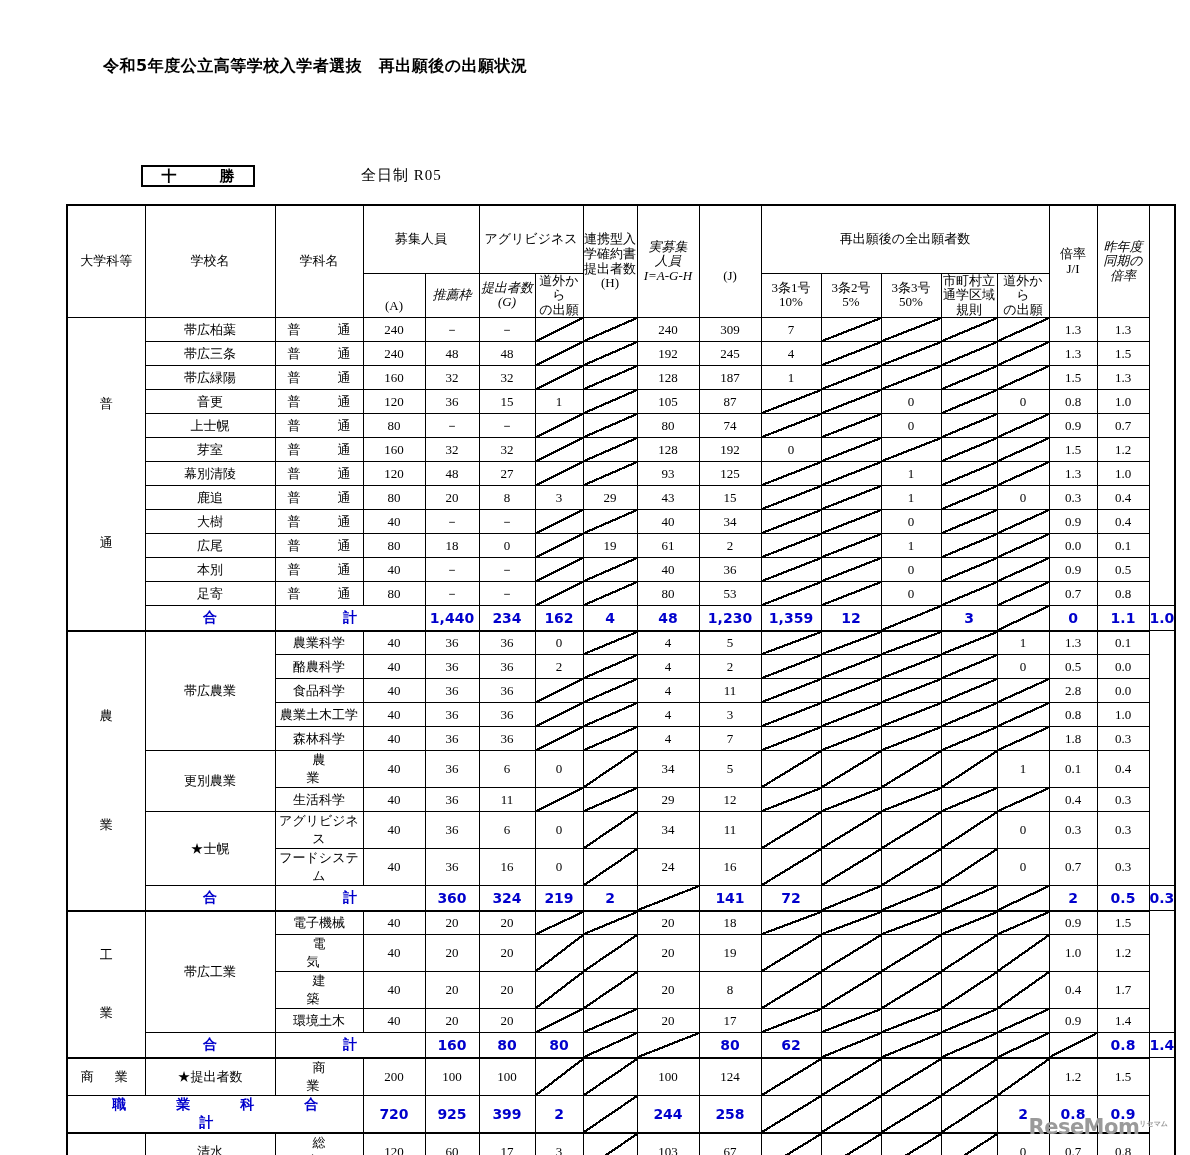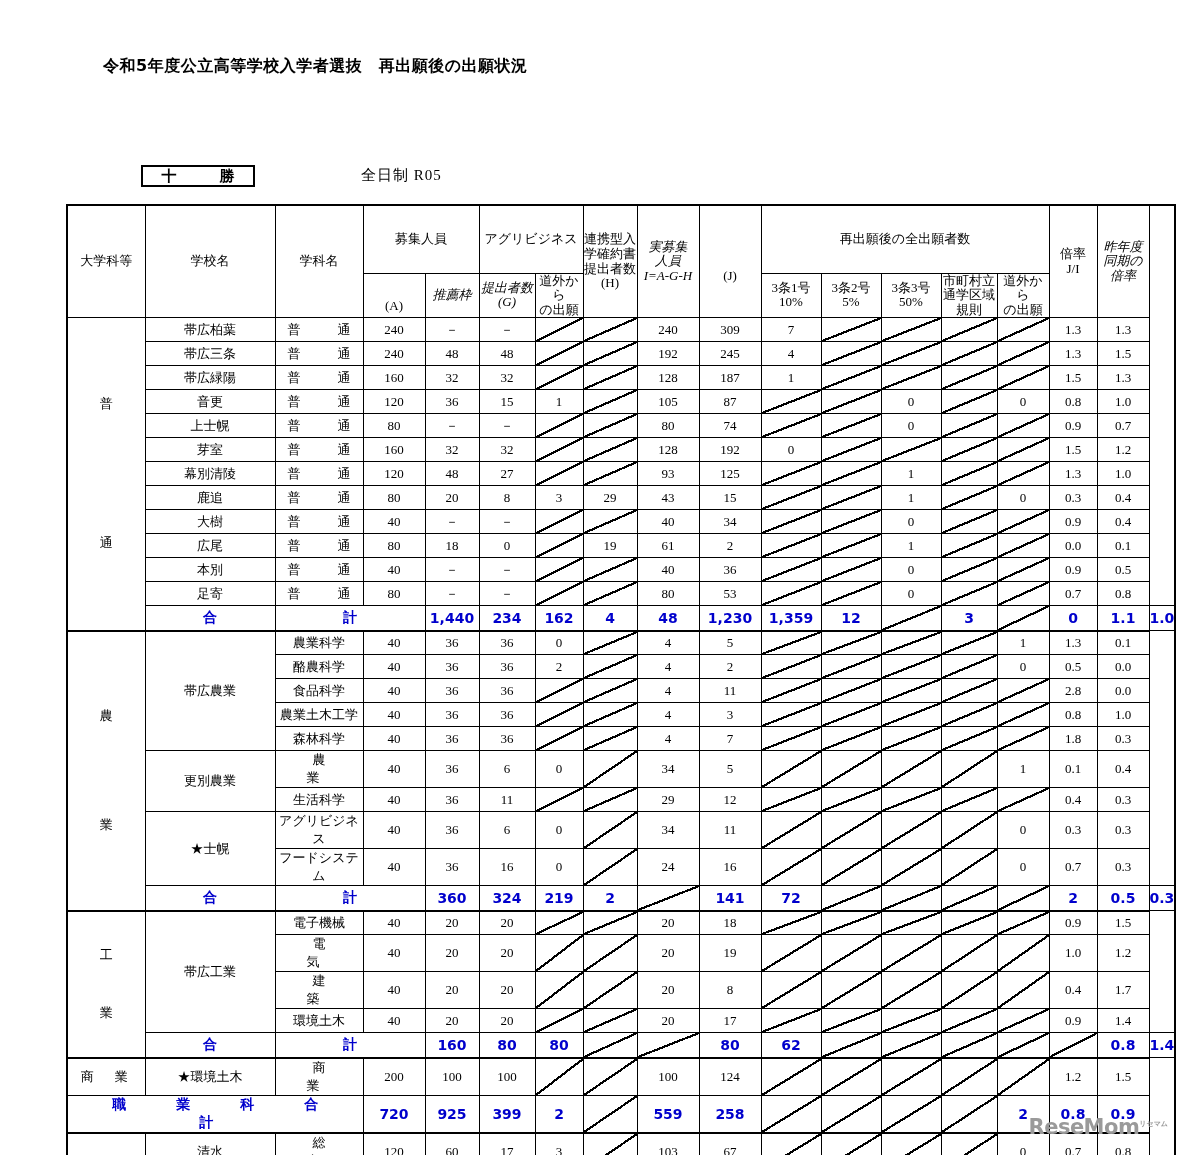--- a/index.html
+++ b/index.html
@@ -728,21 +728,21 @@
           <td class="num slash"></td>
           <td class="num slash"></td>
           <td class="num slash"></td>
           <td class="num slash"></td>
           <td class="num slash"></td>
           <td class="num">0.8</td>
           <td class="num">1.4</td>
         </tr>
         <tr style="height: 25px;">
           <td class="catcell" style="letter-spacing: 4px; border-top: 2px solid rgb(0, 0, 0);">商　業</td>
-          <td class="schoolname" style="border-top: 2px solid rgb(0, 0, 0);">★環境土木</td>
+          <td class="schoolname" style="border-top: 2px solid rgb(0, 0, 0);">★提出者数</td>
           <td class="deptname dept-wide" style="border-top: 2px solid rgb(0, 0, 0);">商　　業</td>
           <td class="num" style="border-top: 2px solid rgb(0, 0, 0);">200</td>
           <td class="num" style="border-top: 2px solid rgb(0, 0, 0);">100</td>
           <td class="num" style="border-top: 2px solid rgb(0, 0, 0);">100</td>
           <td class="num slash" style="border-top: 2px solid rgb(0, 0, 0);"></td>
           <td class="num slash" style="border-top: 2px solid rgb(0, 0, 0);"></td>
           <td class="num" style="border-top: 2px solid rgb(0, 0, 0);">100</td>
           <td class="num" style="border-top: 2px solid rgb(0, 0, 0);">124</td>
           <td class="num slash" style="border-top: 2px solid rgb(0, 0, 0);"></td>
           <td class="num slash" style="border-top: 2px solid rgb(0, 0, 0);"></td>
@@ -752,21 +752,21 @@
           <td class="num" style="border-top: 2px solid rgb(0, 0, 0);">1.2</td>
           <td class="num" style="border-top: 2px solid rgb(0, 0, 0);">1.5</td>
         </tr>
         <tr class="sum" style="height: 26px;">
           <td class="spread" colspan="3" style="letter-spacing: 18px; text-indent: 18px; font-family: Liberation Serif, serif;">職　業　科　合　計</td>
           <td class="num">720</td>
           <td class="num">925</td>
           <td class="num">399</td>
           <td class="num">2</td>
           <td class="num slash"></td>
-          <td class="num">559</td>
+          <td class="num">244</td>
           <td class="num">258</td>
           <td class="num slash"></td>
           <td class="num slash"></td>
           <td class="num slash"></td>
           <td class="num slash"></td>
           <td class="num">2</td>
           <td class="num">0.8</td>
           <td class="num">0.9</td>
         </tr>
         <tr style="height: 24px;">

